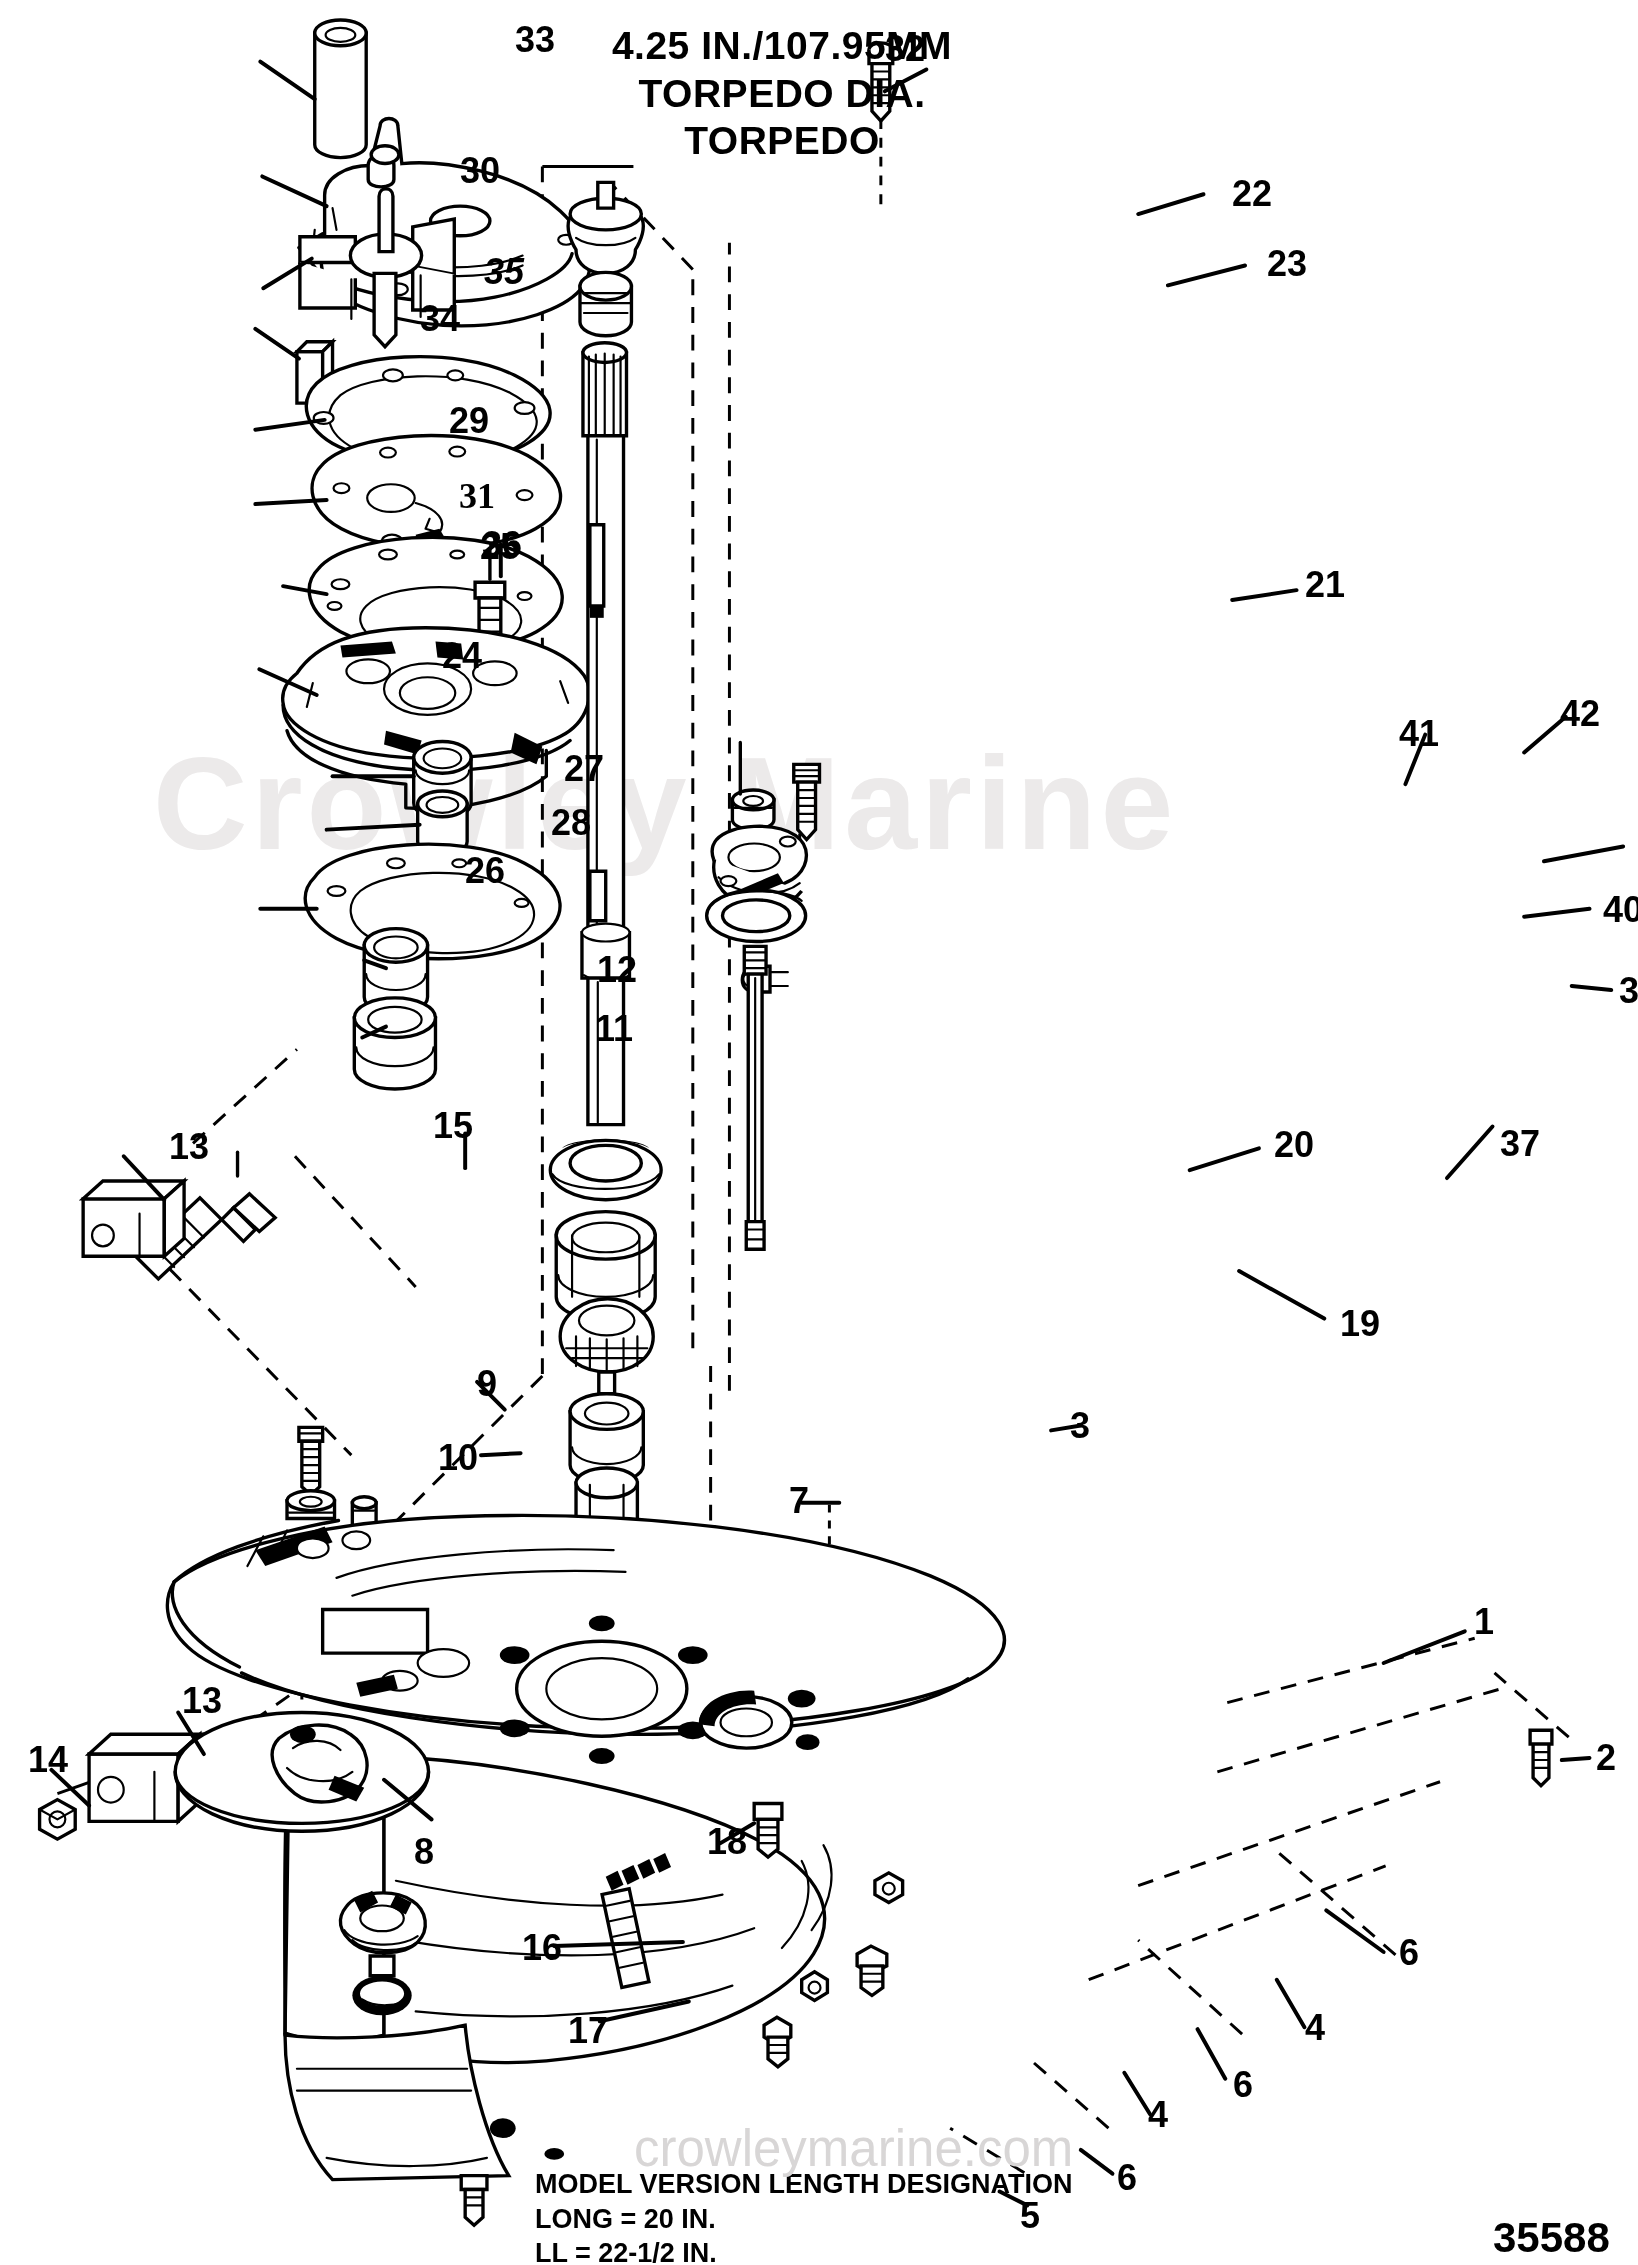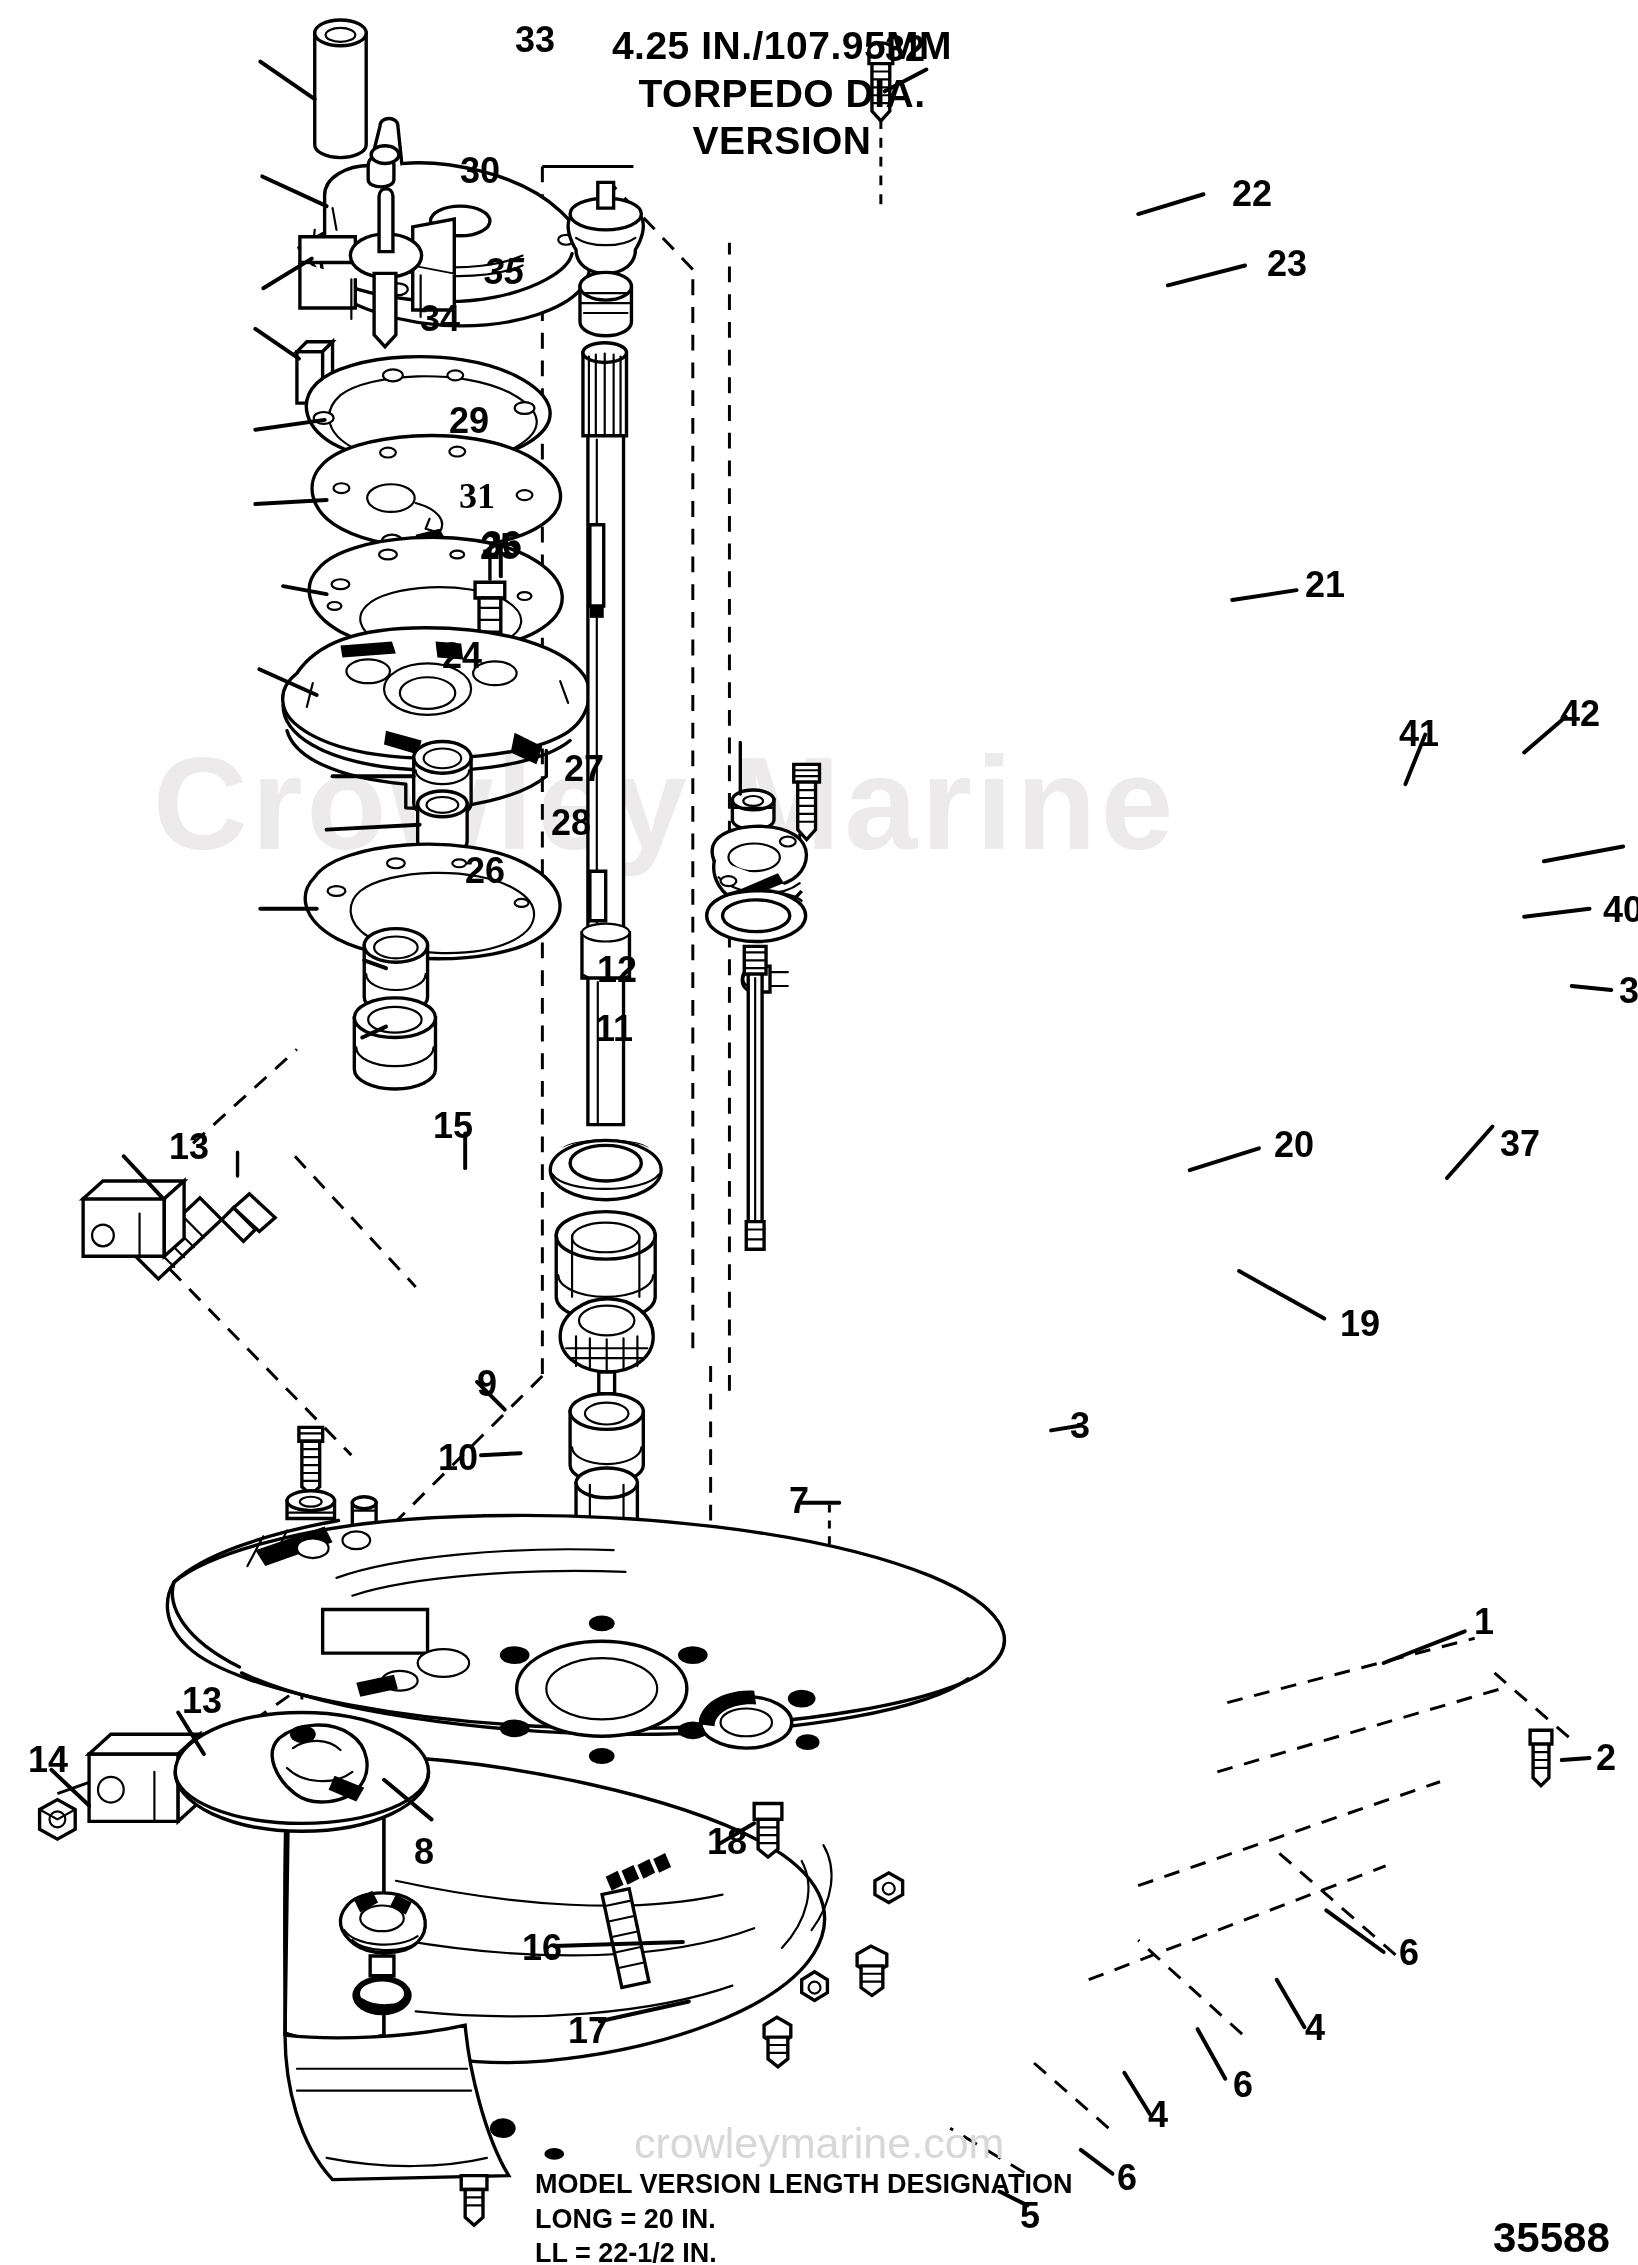--- a/index.html
+++ b/index.html
@@ -63,21 +63,21 @@
     font-weight: bold;
     color: #eceaea;
     letter-spacing: 4px;
     white-space: nowrap;
     user-select: none;
   }
   #wm-url {
     position: absolute;
     left: 634px;
     top: 2119px;
-    font-size: 43px;
+    font-size: 51px;
     color: #d8d6d6;
     white-space: nowrap;
     user-select: none;
   }
 
   
   #notes {
     position: absolute;
     left: 535px;
     top: 2167px;
@@ -709,21 +709,21 @@
       <div class="callout" style="left: 1619px; top: 973px;">38</div>
       <div class="callout" style="left: 1638px; top: 829px;">39</div>
       <div class="callout" style="left: 1603px; top: 892px;">40</div>
       <div class="callout" style="left: 1399px; top: 716px; text-align: right;">41</div>
       <div class="callout" style="left: 1560px; top: 696px;">42</div>
     </div>
 
   <div id="title-block">
     <div>4.25 IN./107.95MM</div>
     <div>TORPEDO DIA.</div>
-    <div>VERSION</div>
+    <div>TORPEDO</div>
   </div>
 
   <div id="notes">
     <div>MODEL VERSION LENGTH DESIGNATION</div>
     <div>LONG = 20 IN.</div>
     <div>LL = 22-1/2 IN.</div>
   </div>
 
   <div id="wm-url">crowleymarine.com</div>
 

